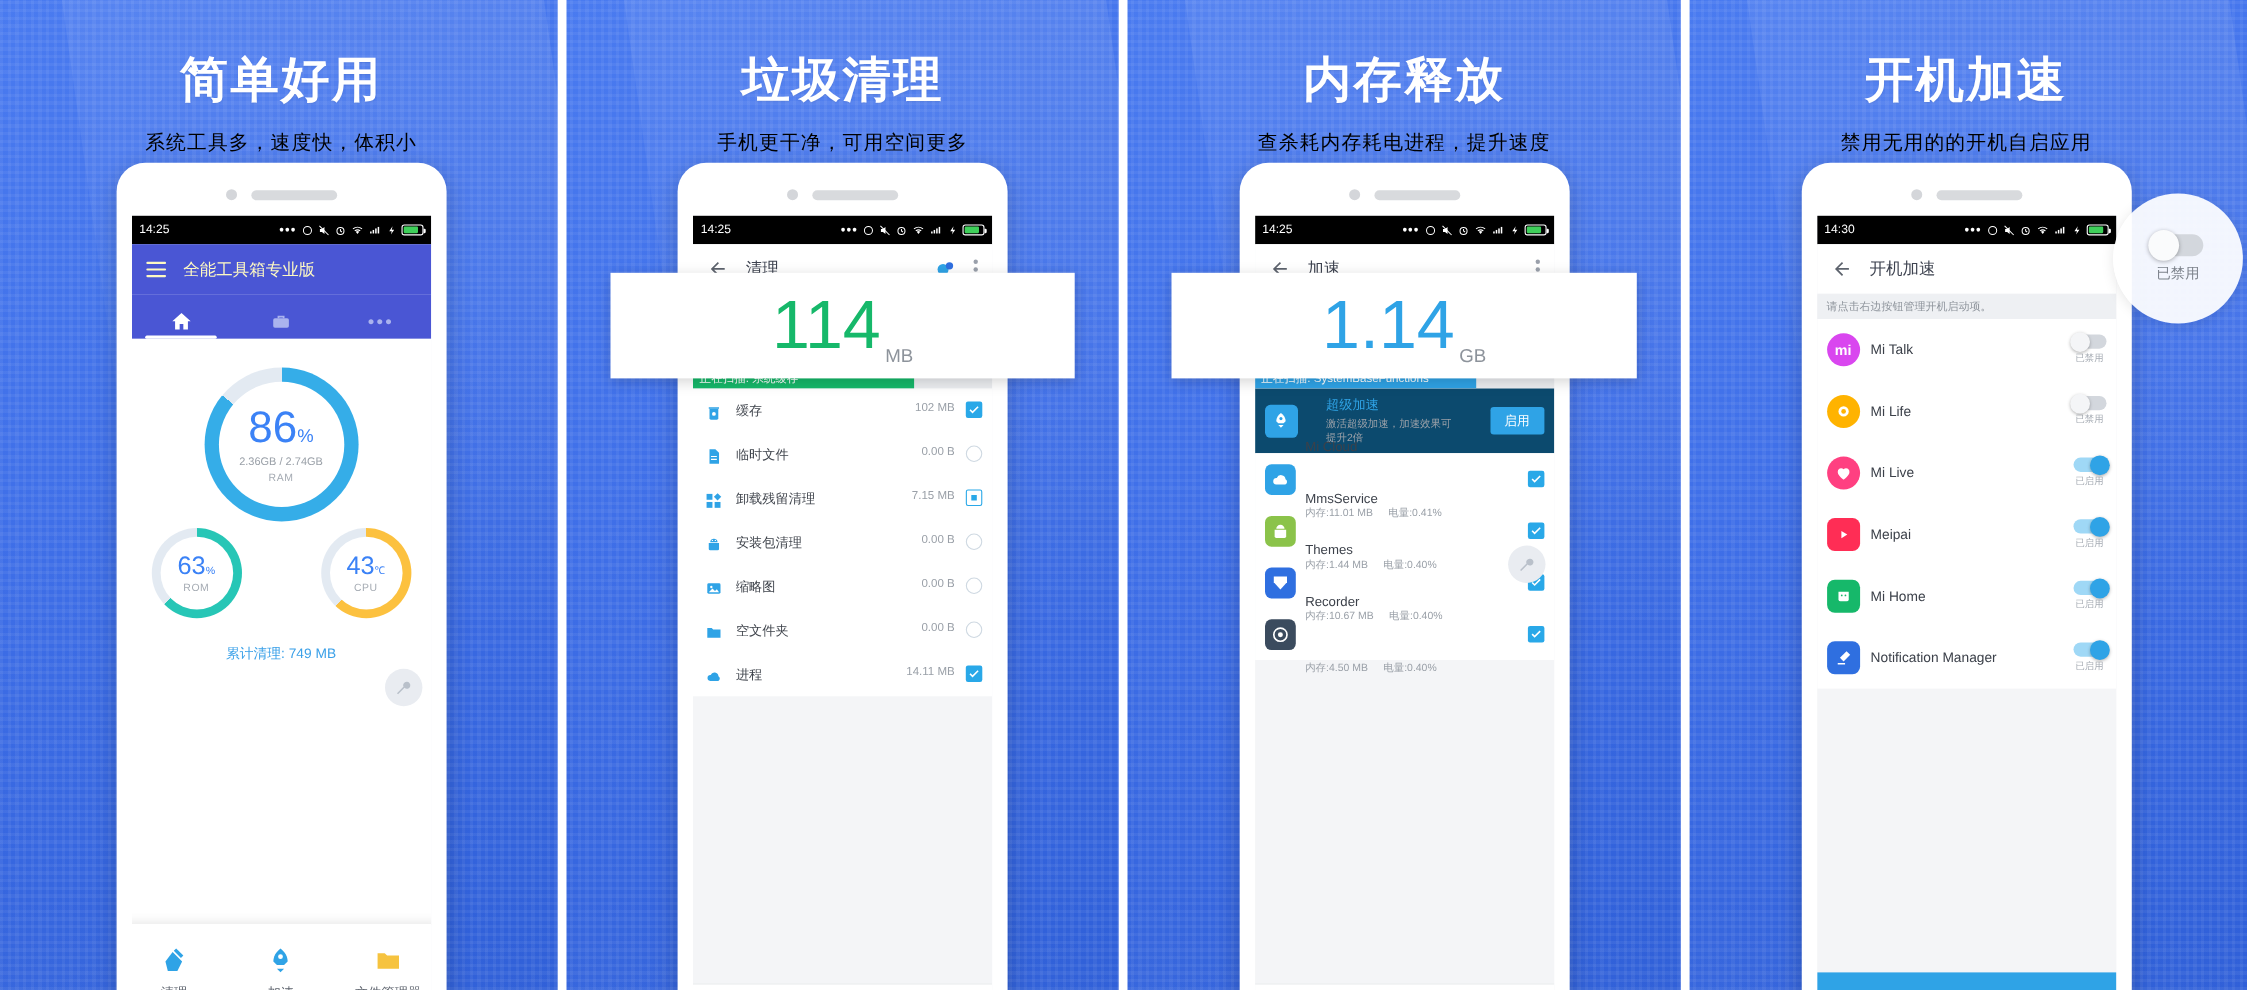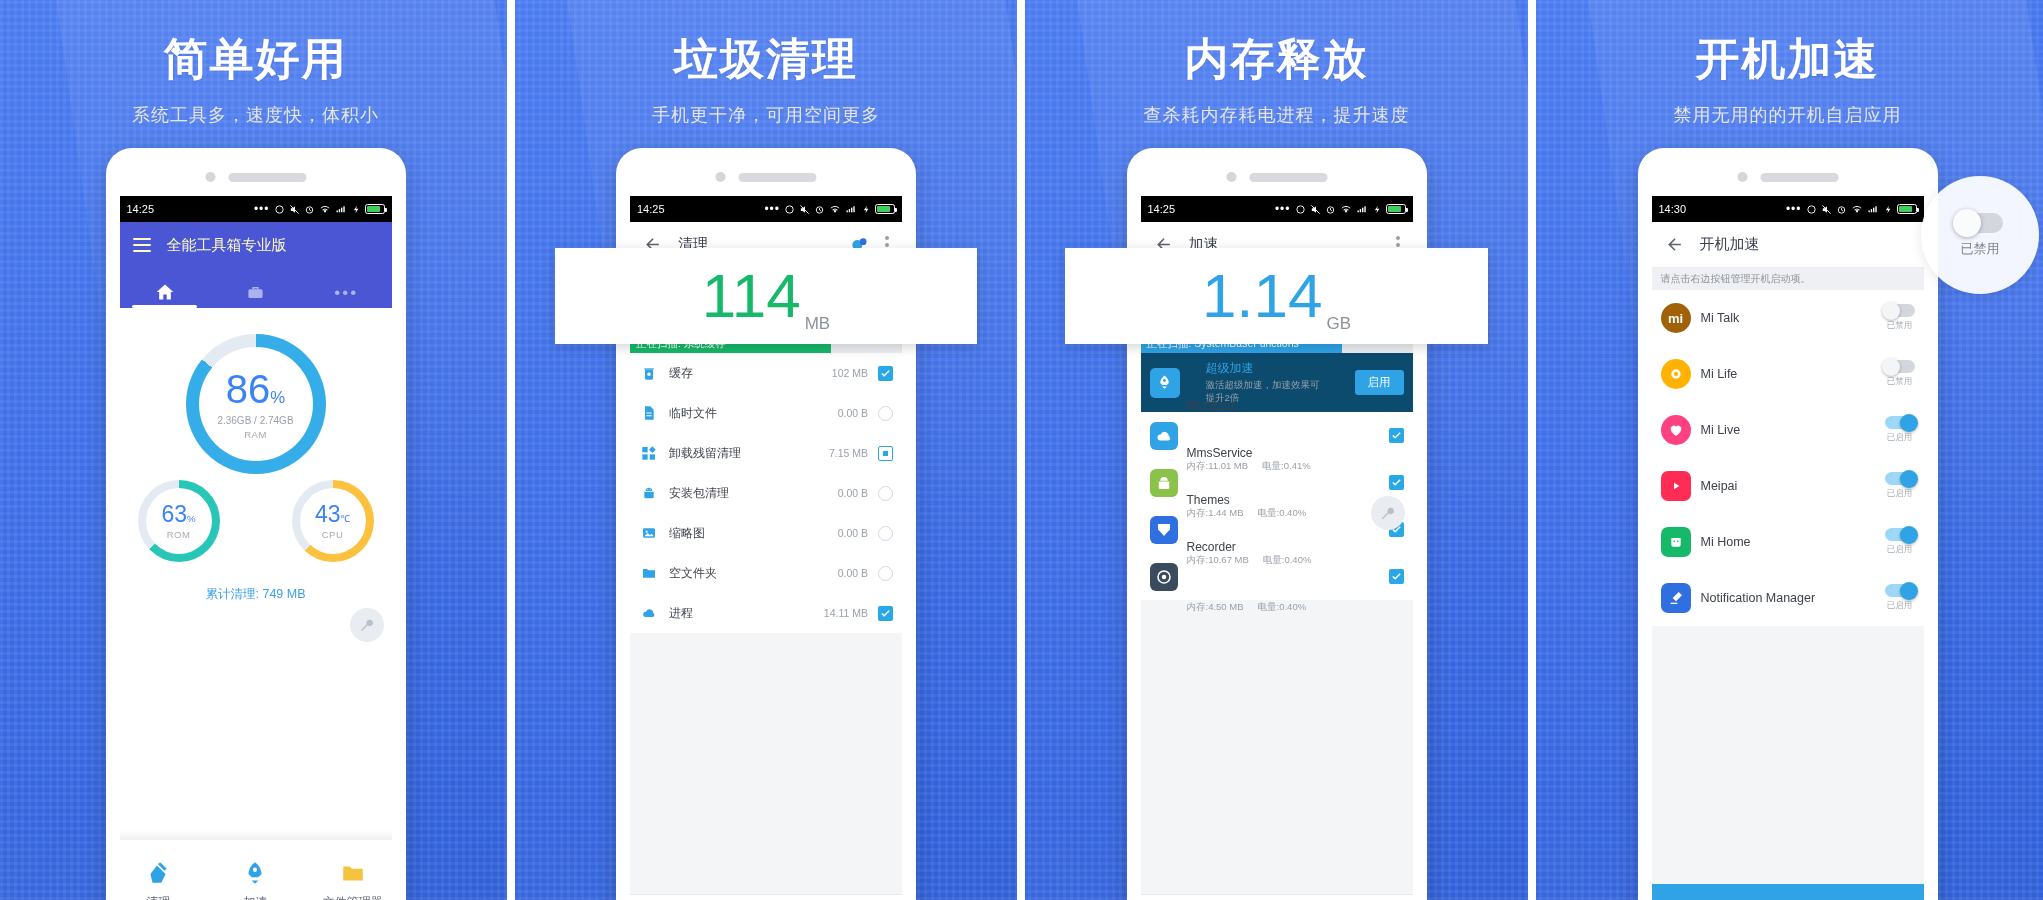--- a/index.html
+++ b/index.html
@@ -25,24 +25,24 @@
   .panel .sheen { position:absolute; right:-10%; top:-10%; width:85%; height:130%;
     background:linear-gradient(200deg, rgba(255,255,255,.10), rgba(255,255,255,0) 55%);
     transform:rotate(-8deg); pointer-events:none; }
   .panel .sheen2 { position:absolute; left:-20%; bottom:-35%; width:120%; height:70%;
     background:linear-gradient(15deg, rgba(255,255,255,.09), rgba(255,255,255,0) 60%);
     transform:rotate(-10deg); pointer-events:none; }
 
   .divider { position:absolute; top:0; bottom:0; width:8px; background:#ffffff; z-index:40; }
 
   
-  .head { position:absolute; top:34px; left:0; right:0; text-align:center; z-index:5; }
+  .head { position:absolute; top:48px; left:0; right:0; text-align:center; z-index:5; }
   .head h1 { color:#fff; font-size:44px; font-weight:bold; letter-spacing:2px;
              line-height:1.15; text-shadow:0 1px 2px rgba(0,0,0,.08); }
-  .head p  { color:#e5e5e5; font-size:18px; margin-top:18px; letter-spacing:1px; }
+  .head p  { color:#000000; font-size:18px; margin-top:18px; letter-spacing:1px; }
 
   
   .phone { position:absolute; left:50%; transform:translateX(-50%); top:148px;
            width:300px; height:780px; background:#fff;
            border-radius:26px 26px 0 0; box-shadow:0 6px 22px rgba(0,0,0,.18); z-index:6; }
   .phone .speaker { position:absolute; top:24px; left:50%; transform:translateX(-50%);
                     display:flex; align-items:center; gap:13px; }
   .phone .dot { width:10px; height:10px; border-radius:50%; background:#d4d6da; }
   .phone .grill { width:78px; height:9px; border-radius:5px; background:#d8dadd; }
 
@@ -107,21 +107,21 @@
   .numcard .u { font-size:17px; color:#8d939b; margin-left:4px; align-self:flex-end;
                 margin-bottom:10px; }
 
   
   .scanbar { height:19px; display:flex; align-items:center; background:#eceef1; position:relative; }
   .scanbar .fill { position:absolute; left:0; top:0; bottom:0; }
   .scanbar span { position:relative; color:#fff; font-size:10.5px; padding-left:6px; }
 
   
   .list { background:#fff; }
-  .row { display:flex; align-items:center; gap:10px; padding:0 9px; height:40px; }
+  .row { display:flex; gap:10px; padding:12px 9px; height:40px; }
   .row .ic { width:20px; height:20px; flex:0 0 20px; display:flex; align-items:center;
              justify-content:center; }
   .row .nm { flex:1; font-size:12px; color:#40454d; }
   .row .sz { font-size:10.5px; color:#9aa0a8; }
   .cb { width:15px; height:15px; border-radius:2px; background:#29a8e8; display:flex;
         align-items:center; justify-content:center; flex:0 0 15px; }
   .cb.off { background:#fff; border:1.4px solid #cfd9e2; border-radius:50%; }
   .cb.part { background:#fff; border:1.6px solid #29a8e8; }
   .cb.part i { width:5px; height:5px; background:#29a8e8; display:block; }
 
@@ -753,21 +753,21 @@
           <span class="title">开机加速</span>
         </div>
 
 
         <div class="tiprow">
           <span>请点击右边按钮管理开机启动项。</span>
         </div>
 
         <div class="list">
           <div class="arow">
-            <span class="av" style="background:#a16207">mi</span>
+            <span class="av" style="background:#d946ef">mi</span>
             <span class="nm">Mi Talk</span>
             <span class="tgwrap">
               <span class="tg off">
                   <i></i>
                 </span>
               <span>已禁用</span>
             </span>
           </div>
           <div class="arow">
             <span class="av" style="background:#ffb300">

